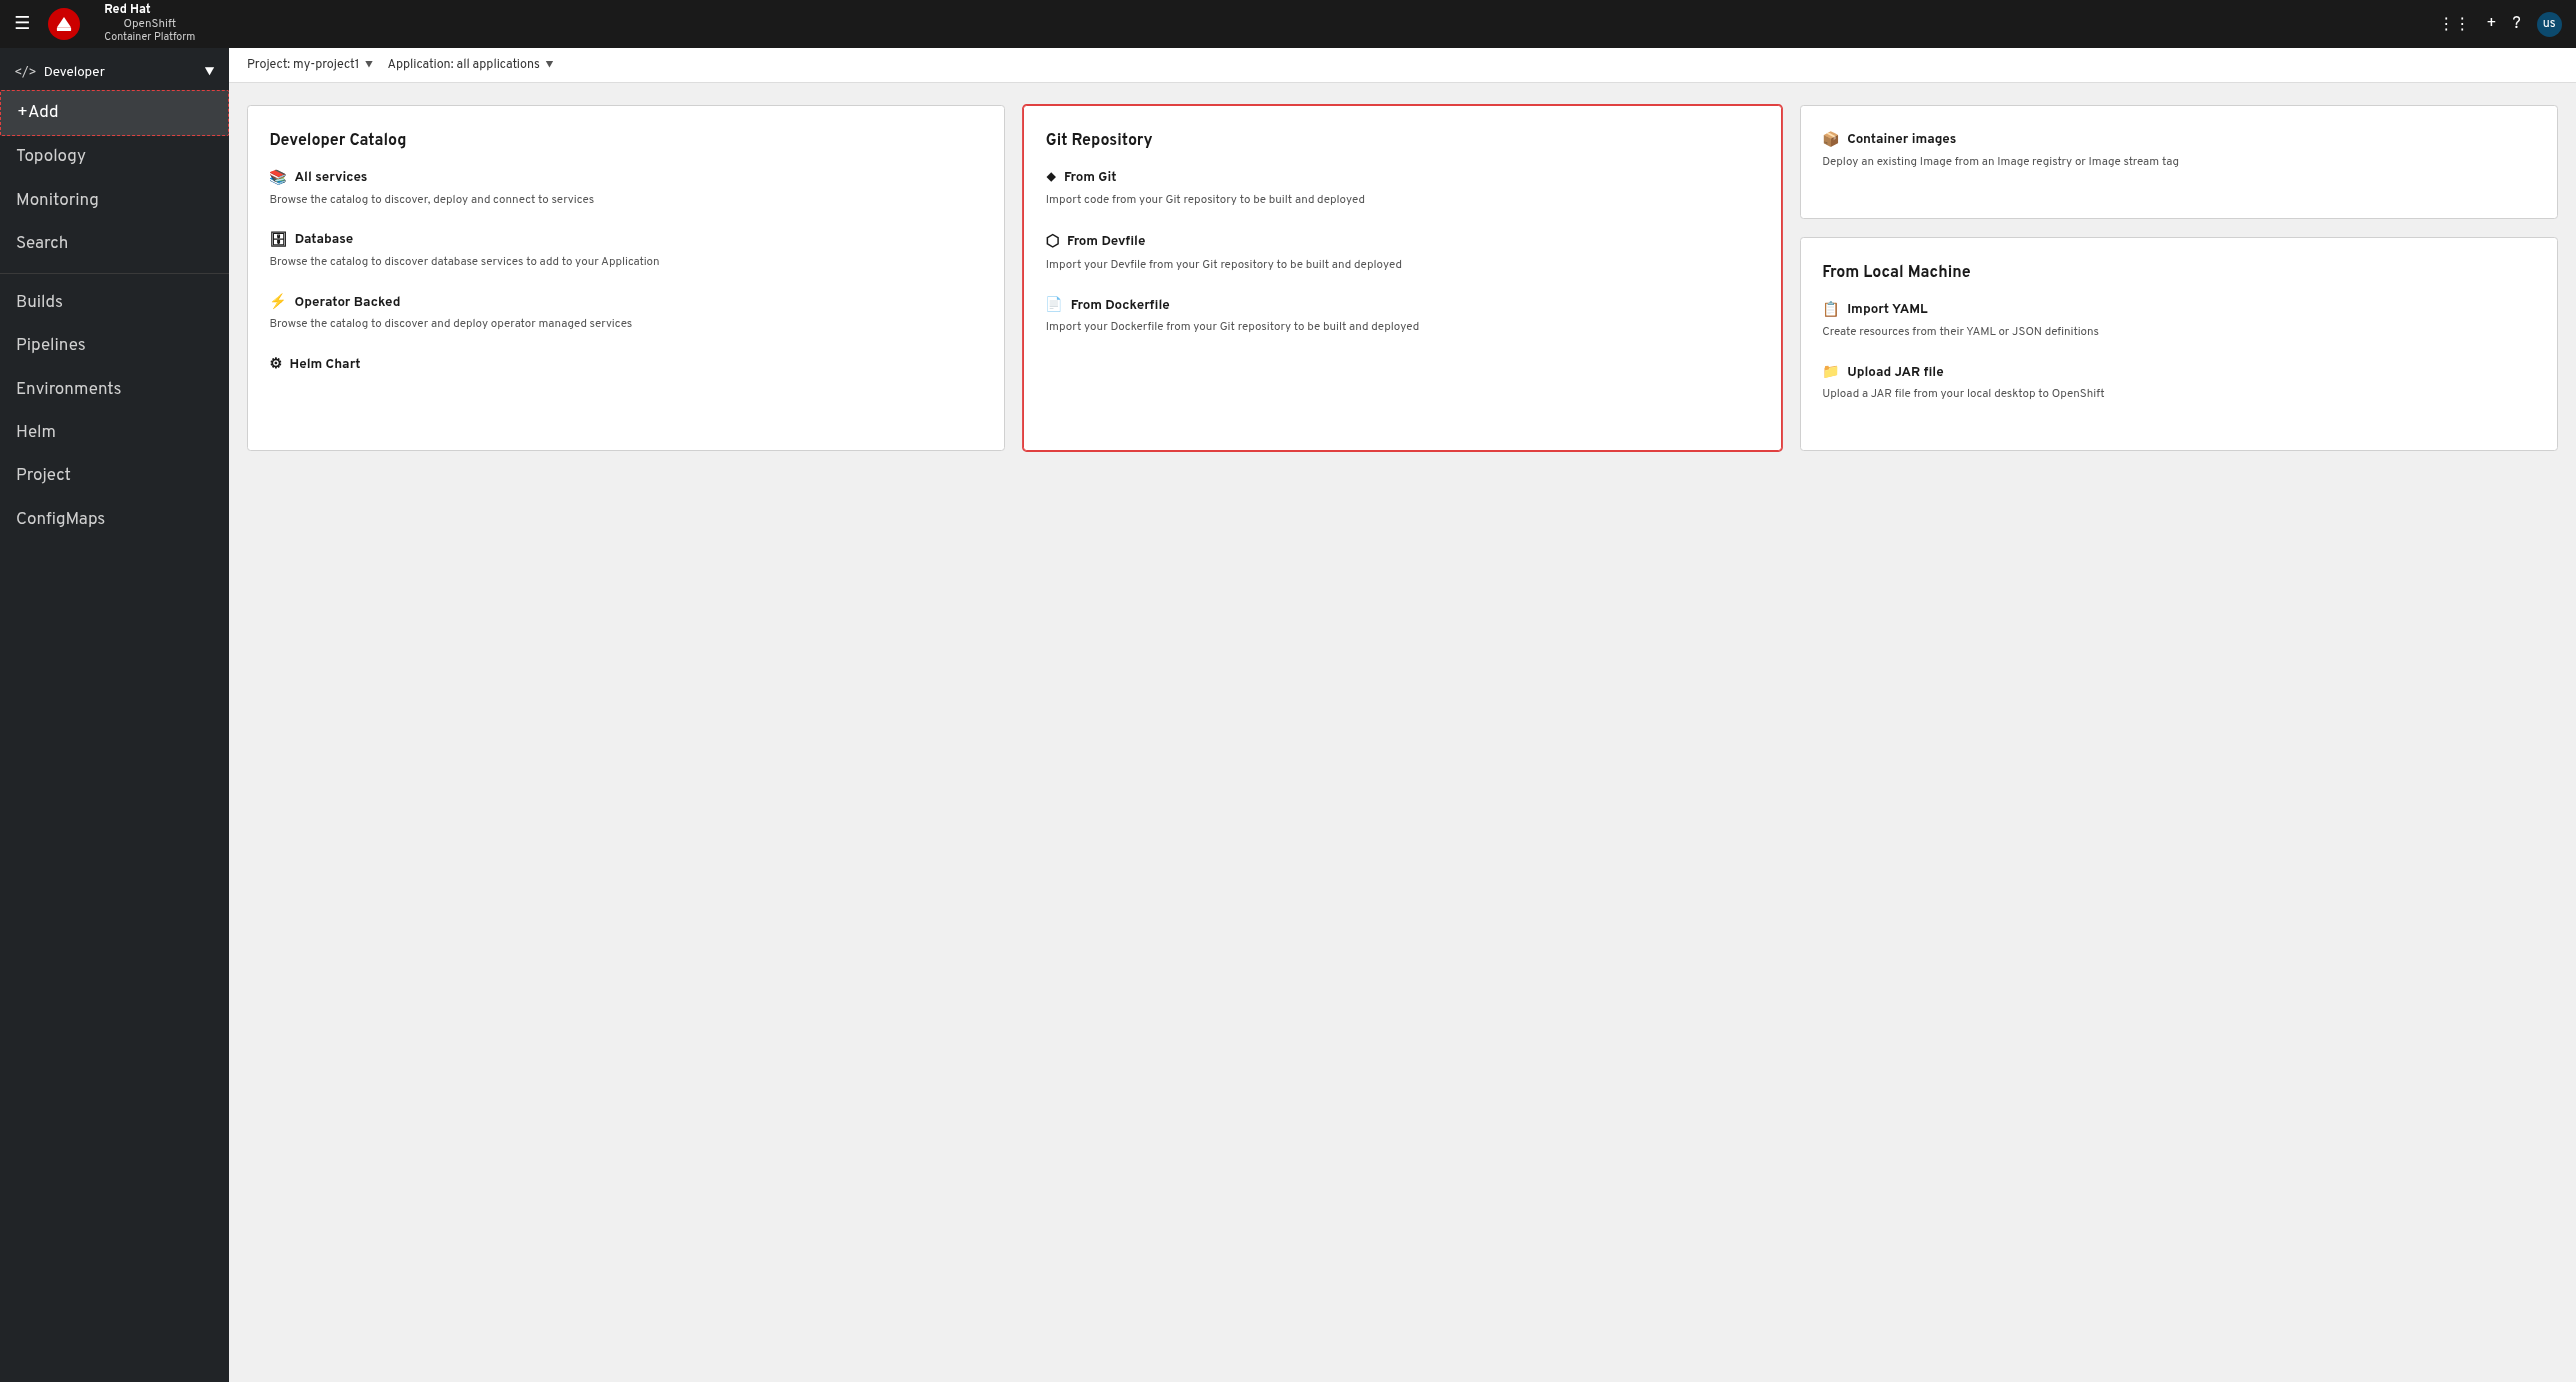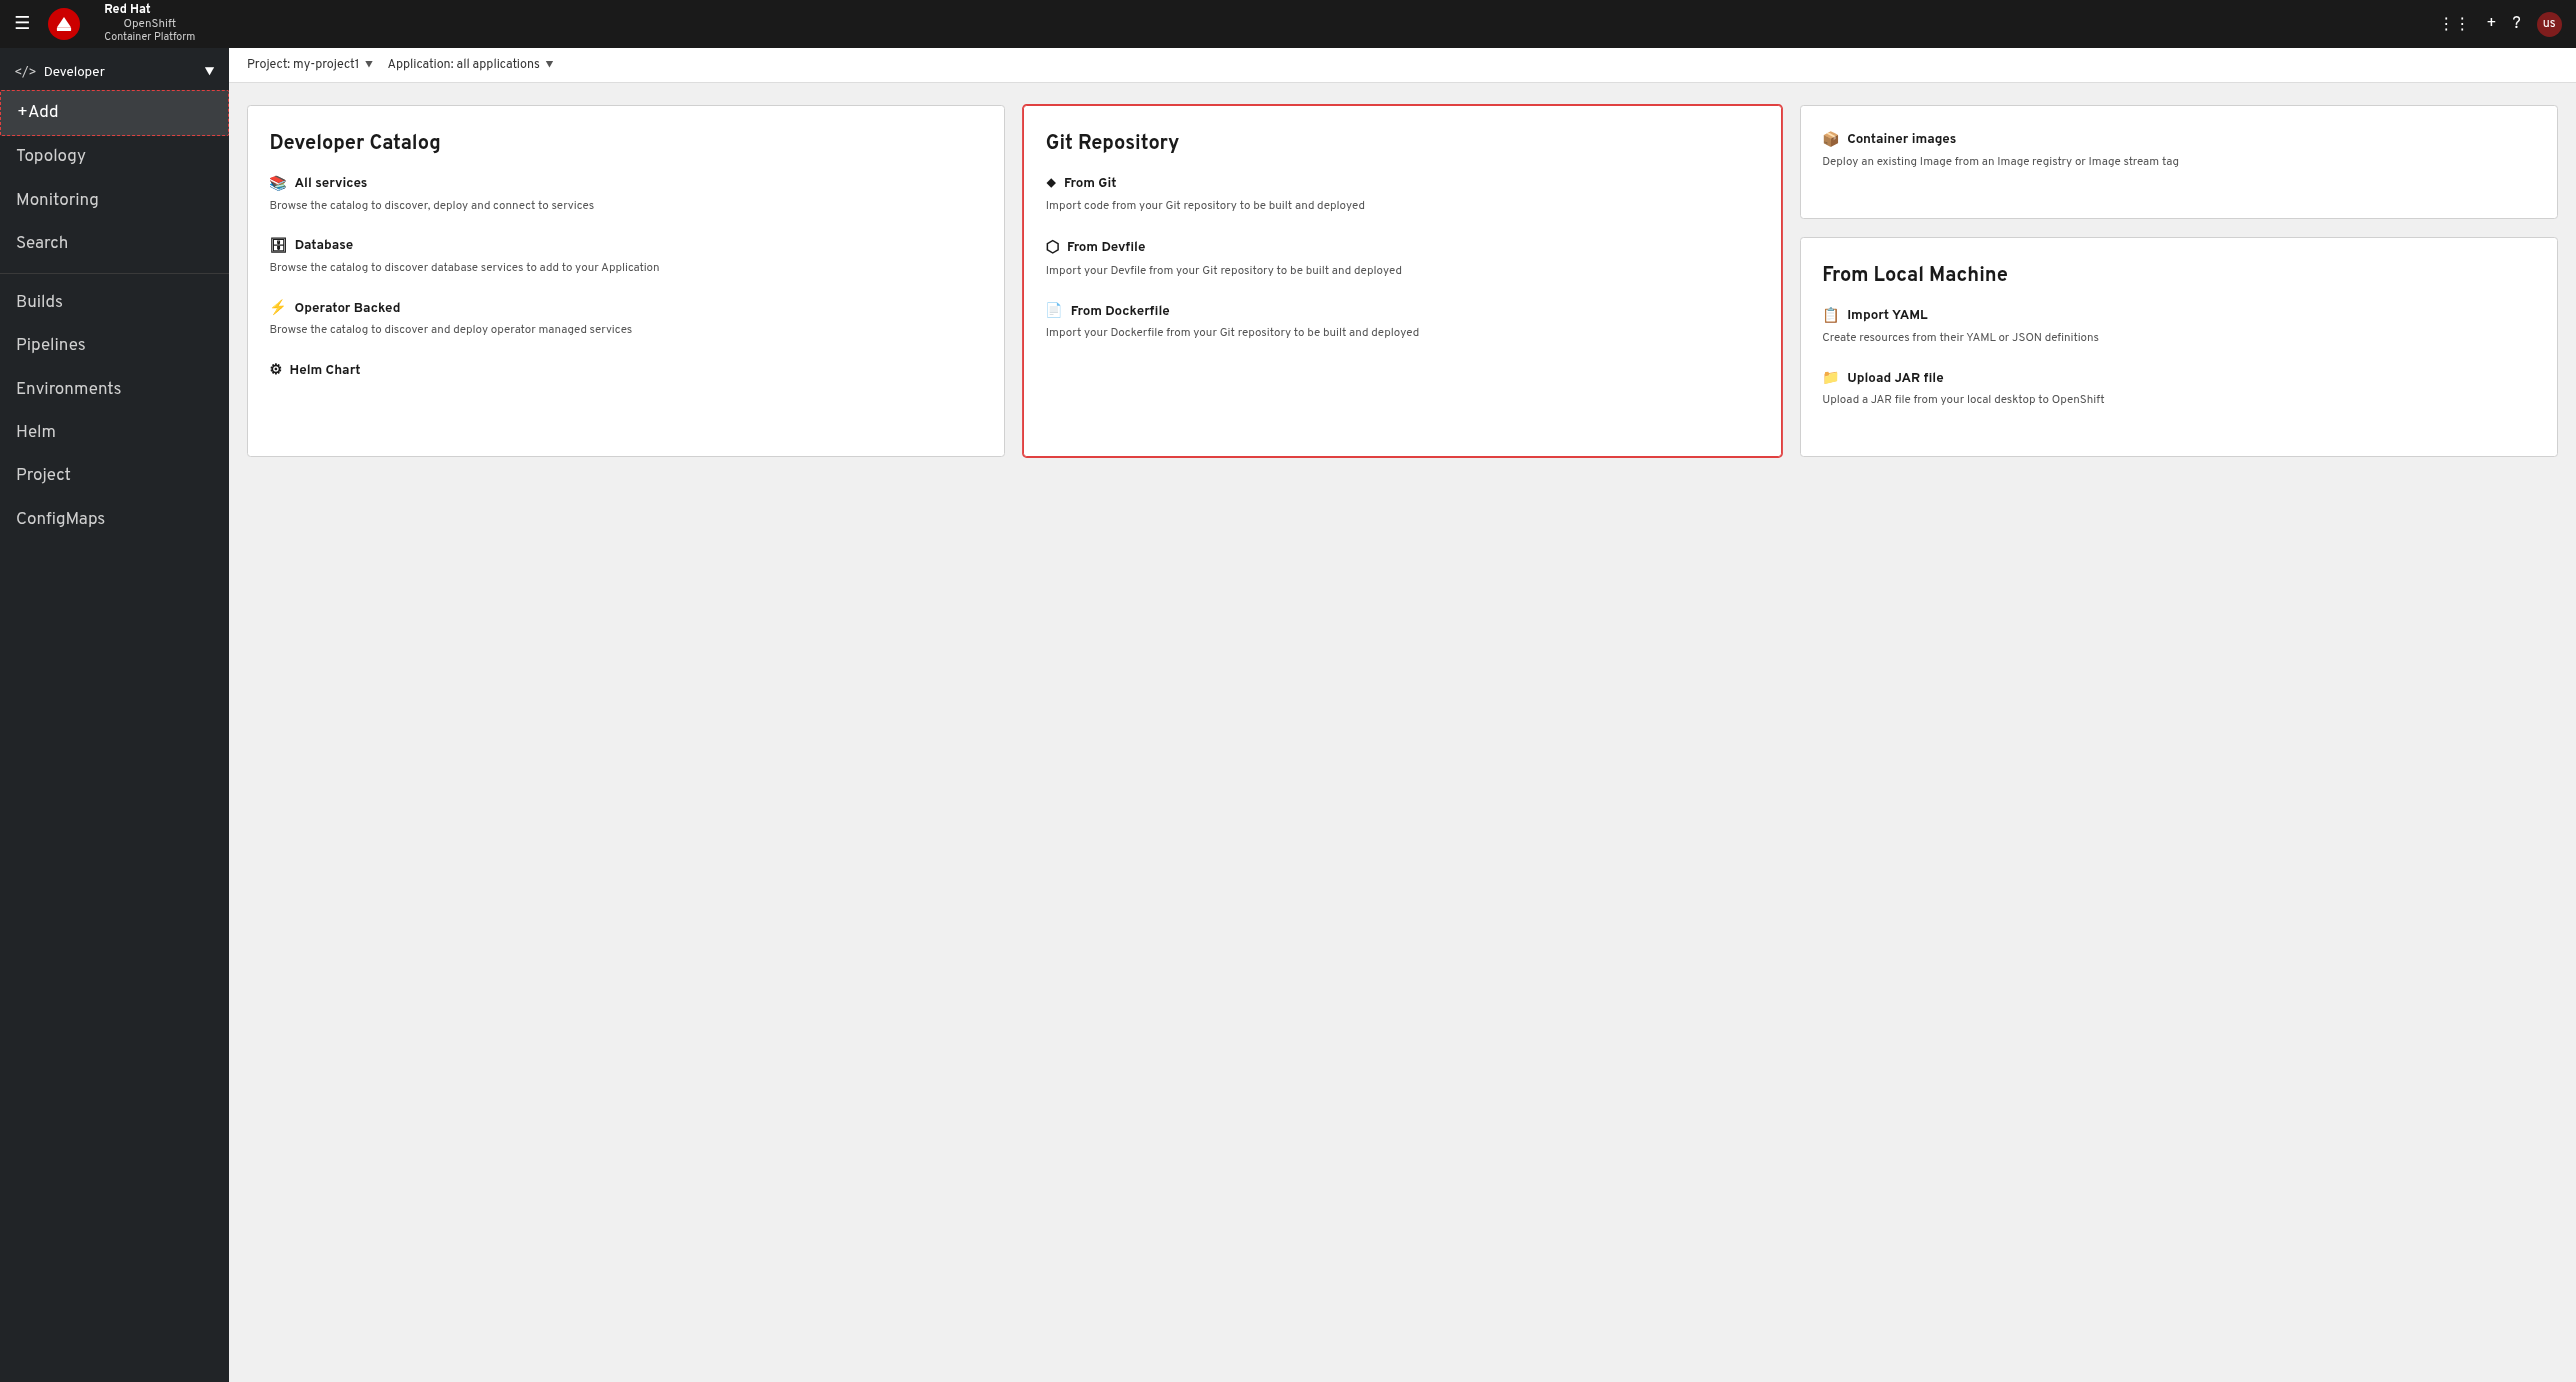--- a/index.html
+++ b/index.html
@@ -140,21 +140,21 @@
       background: white;
       border: 0.9px solid #d0d0d0;
       border-radius: 3.6px;
       padding: 25px 21.5px;
     }
     .card.highlighted {
       border: 1.8px solid #e04040;
       box-shadow: 0 0 0 0.9px #e04040;
     }
     .card-title {
-      font-size: 20px;
+      font-size: 16px;
       font-weight: 700;
       color: #1a1a1a;
       margin-bottom: 18px;
     }
 
     .card-item {
       margin-bottom: 21.5px;
     }
     .card-item-title {
       display: flex;
@@ -191,21 +191,21 @@
       <div class="brand-name">Red Hat</div>
       <div class="brand-sub" style="font-size:11.6px;">OpenShift</div>
       <div class="brand-sub">Container Platform</div>
     </div>
   </div>
   <div class="nav-spacer"></div>
   <div class="nav-icons">
     <span class="nav-icon icon-grid">⋮⋮</span>
     <span class="nav-icon icon-plus">+</span>
     <span class="nav-icon icon-question">?</span>
-    <span class="nav-icon" style="font-size:12.5px; background:#7f1d1d; border-radius:50%; width:25px; height:25px; display:flex; align-items:center; justify-content:center;">us</span>
+    <span class="nav-icon" style="font-size:12.5px; background:#0c4a6e; border-radius:50%; width:25px; height:25px; display:flex; align-items:center; justify-content:center;">us</span>
   </div>
 </nav>
 
 <div class="main-layout">
 
   <aside class="sidebar">
     <div class="sidebar-developer">
       <div class="dev-left">
         <span class="dev-icon">&lt;/&gt;</span>
         <span>Developer</span>

